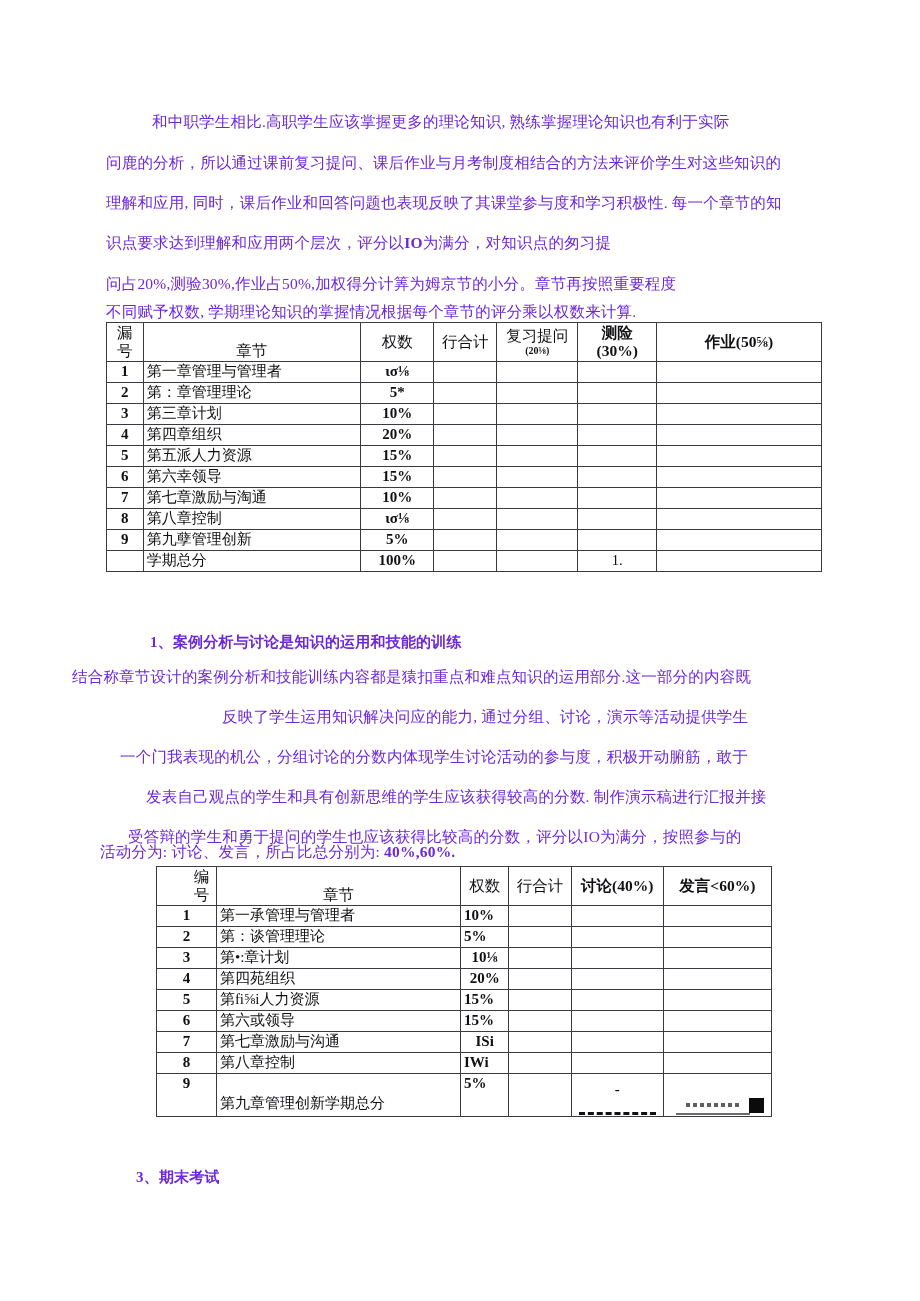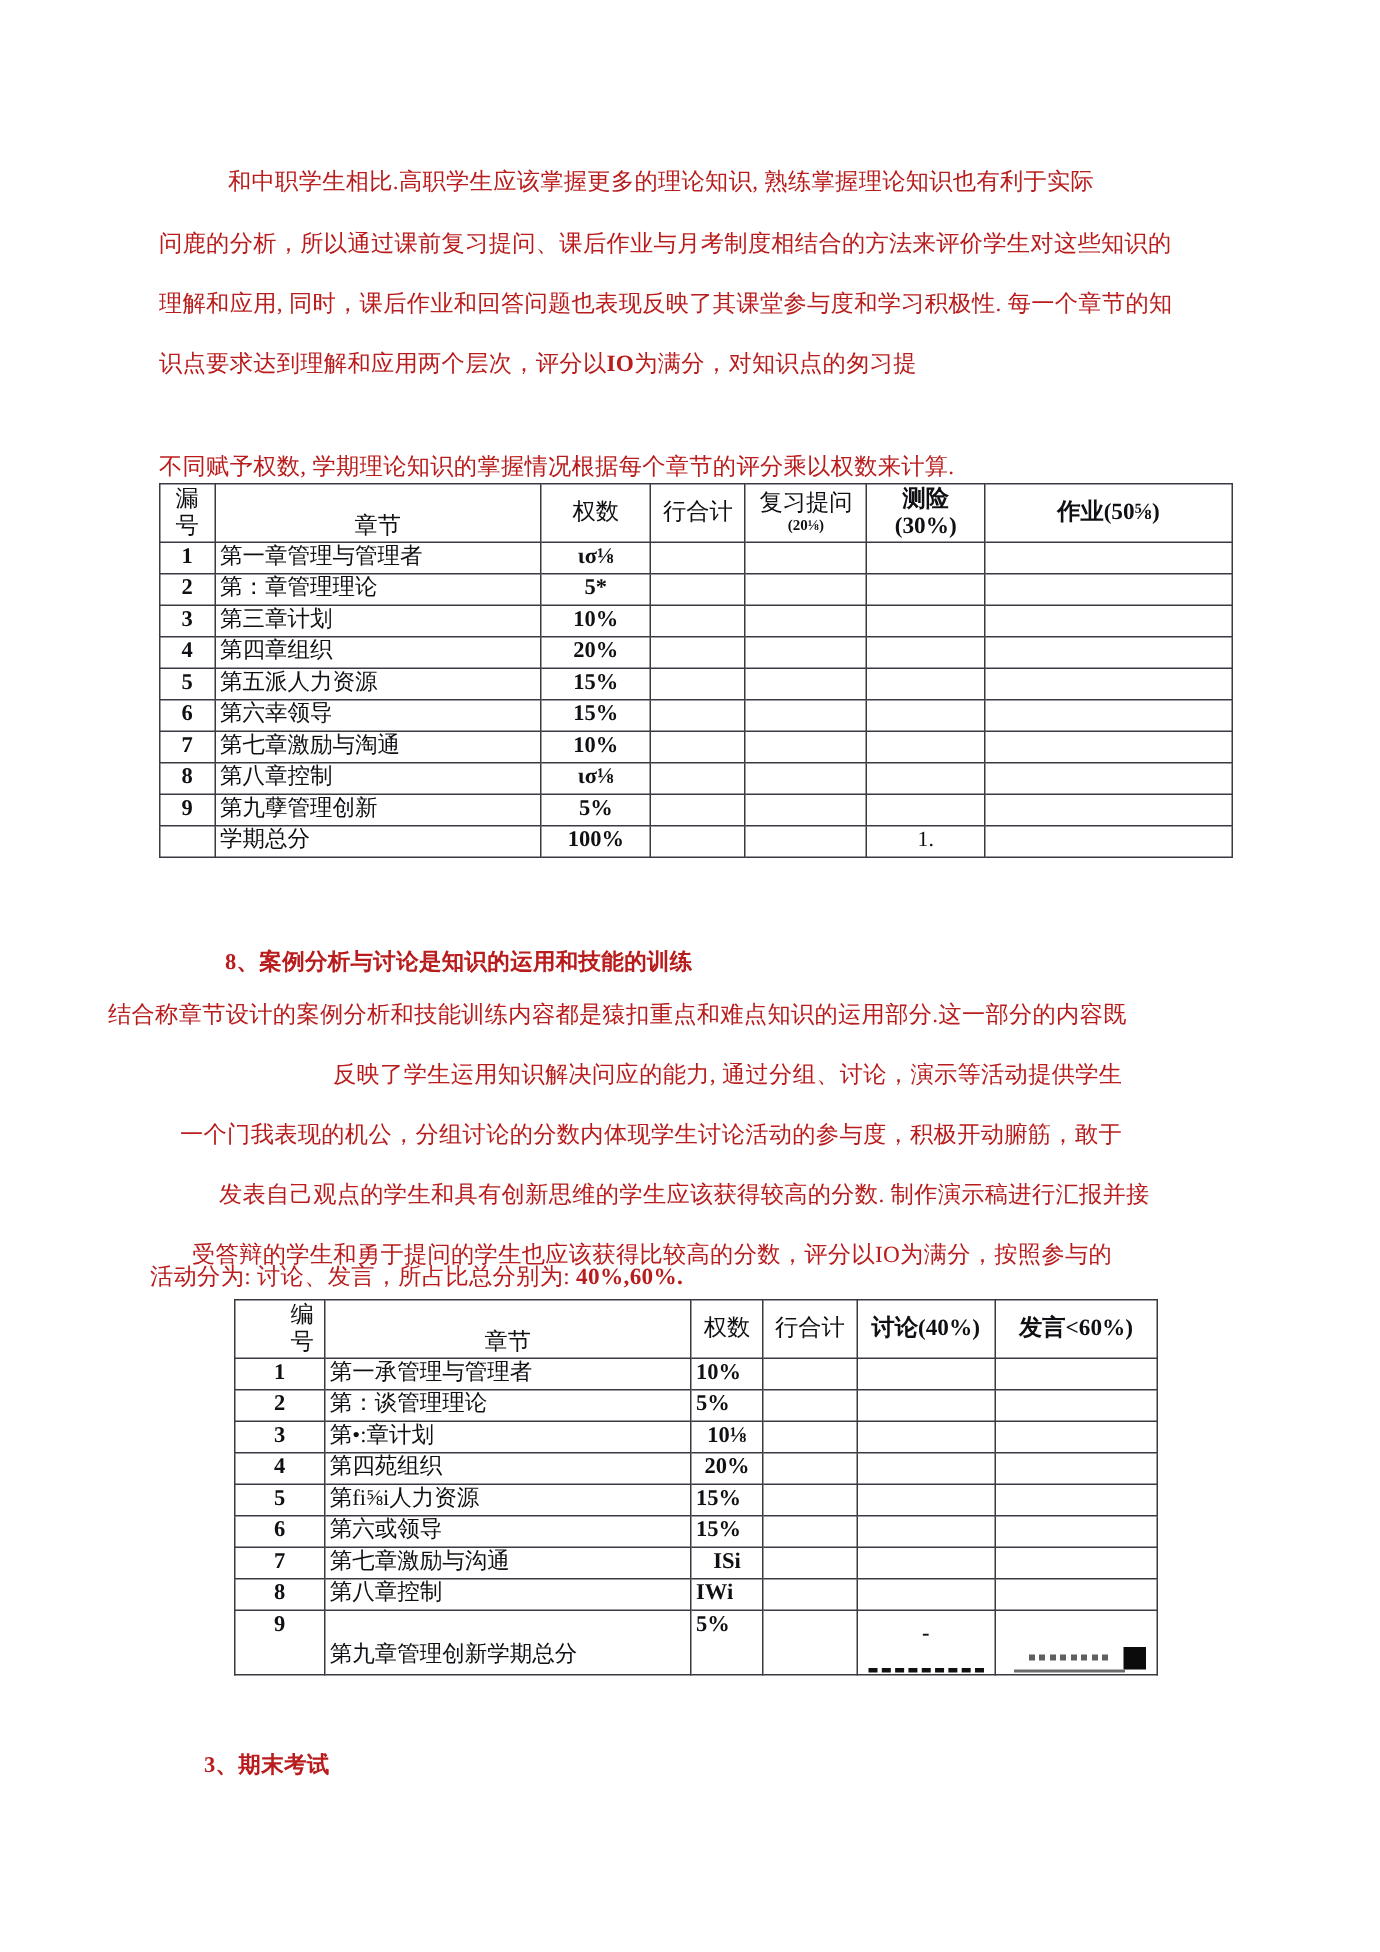--- a/index.html
+++ b/index.html
@@ -22,21 +22,21 @@
     background: #ffffff;
   }
 
   
   .para {
     position: absolute;
     font-size: 15.5px;
     line-height: 1.2;
     letter-spacing: 0.2px;
     white-space: nowrap;
-    color: #b91c1c;
+    color: #6d28d9;
   }
   .para.b  { font-weight: bold; }
   .para .bd { font-weight: bold; }
 
   
   table.doc-table {
     position: absolute;
     border-collapse: collapse;
     font-size: 14.5px;
     color: #101014;
@@ -155,20 +155,21 @@
   <div class="para" style="left:152px; top:113px;">和中职学生相比.高职学生应该掌握更多的理论知识, 熟练掌握理论知识也有利于实际</div>
 
   <div class="para" style="left:106px; top:154px;">问鹿的分析，所以通过课前复习提问、课后作业与月考制度相结合的方法来评价学生对这些知识的</div>
 
   <div class="para" style="left:106px; top:194px;">理解和应用, 同时，课后作业和回答问题也表现反映了其课堂参与度和学习积极性. 每一个章节的知</div>
 
   <div class="para" style="left:106px; top:234px;">
     <span>识点要求达到理解和应用两个层次，评分以</span><span class="bd">IO</span><span>为满分，对知识点的匆习提</span>
   </div>
 
+  <div class="para b" style="left:106px; top:275px; font-weight:normal;">问占20%,测验30%,作业占50%,加权得分计筭为姆京节的小分。章节再按照重要程度</div>
 
   <div class="para" style="left:106px; top:303px;">不同赋予权数, 学期理论知识的掌握情况根据每个章节的评分乘以权数来计算.</div>
 
   <table class="doc-table" id="table-theory">
     <colgroup>
       <col class="c0">
         <col class="c1">
         <col class="c2">
         <col class="c3">
       <col class="c4">
@@ -276,21 +277,21 @@
         <td class="chap">学期总分</td>
         <td class="wt">100%</td>
         <td class="blank"></td>
         <td class="blank"></td>
         <td class="blank" style="text-align:center;">1.</td>
         <td class="blank"></td>
       </tr>
     </tbody>
   </table>
 
-  <div class="para b" style="left:150px; top:633px; font-size:15px;">8、案例分析与讨论是知识的运用和技能的训练</div>
+  <div class="para b" style="left:150px; top:633px; font-size:15px;">1、案例分析与讨论是知识的运用和技能的训练</div>
 
   <div class="para" style="left:72px; top:668px;">结合称章节设计的案例分析和技能训练内容都是猿扣重点和难点知识的运用部分.这一部分的内容既</div>
 
   <div class="para" style="left:222px; top:708px;">反映了学生运用知识解决问应的能力, 通过分组、讨论，演示等活动提供学生</div>
 
   <div class="para" style="left:146px; top:788px;">发表自己观点的学生和具有创新思维的学生应该获得较高的分数. 制作演示稿进行汇报并接</div>
 
   <div class="para" style="left:120px; top:748px;">一个门我表现的机公，分组讨论的分数内体现学生讨论活动的参与度，积极开动腑筋，敢于</div>
 
   <div class="para" style="left:128px; top:828px;">受答辩的学生和勇于提问的学生也应该获得比较高的分数，评分以IO为满分，按照参与的</div>

